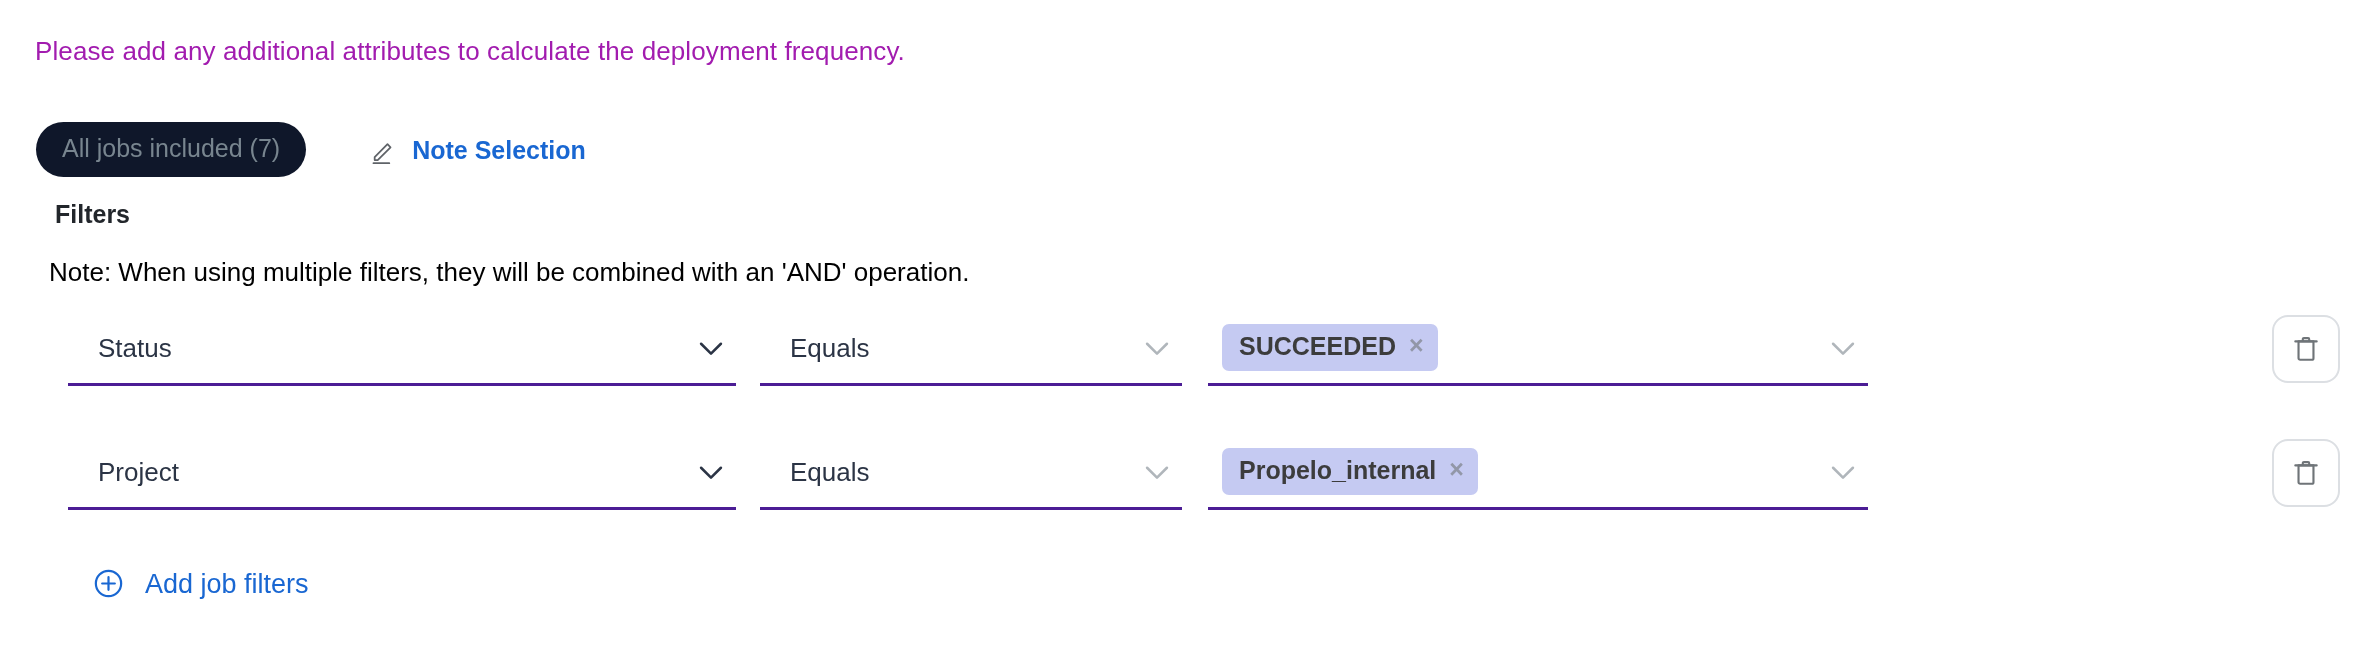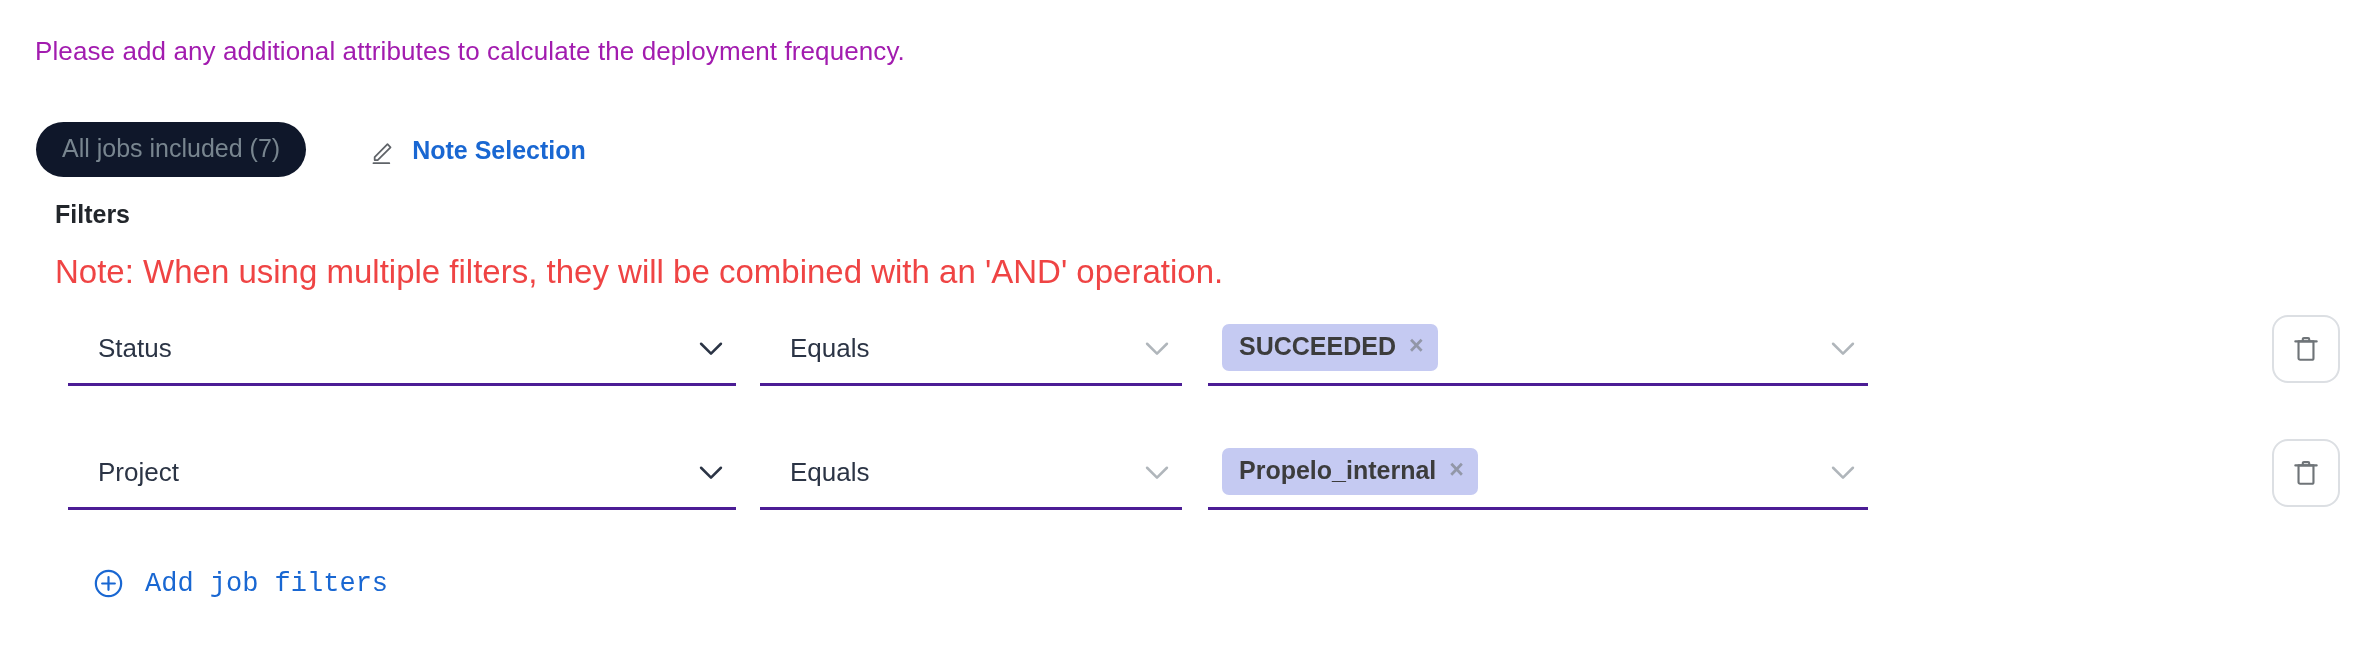--- a/index.html
+++ b/index.html
@@ -83,25 +83,25 @@
     position: absolute;
     left: 55px;
     top: 200px;
     font-size: 25px;
     line-height: 28px;
     font-weight: 700;
     color: #22262b;
   }
   .filters-note {
     position: absolute;
-    left: 55px;
+    left: 49px;
     top: 258px;
-    font-size: 33px;
+    font-size: 26px;
     line-height: 28px;
-    color: #ef4444;
+    color: #000000;
     white-space: nowrap;
   }
 
   
   .filter-rows {
     position: absolute;
     left: 0;
     top: 312px;
     width: 2376px;
   }
@@ -183,21 +183,20 @@
 
   
   .add-filters {
     position: absolute;
     left: 92px;
     top: 567px;
     display: flex;
     align-items: center;
     gap: 20px;
     cursor: pointer;
-    font-family: Liberation Mono, monospace;
   }
   .plus-icon { width: 33px; height: 33px; display: block; flex: 0 0 auto; }
   .add-filters-label {
     color: #1967d2;
     font-size: 27px;
     line-height: 30px;
     white-space: nowrap;
   }
 </style>
 </head>

